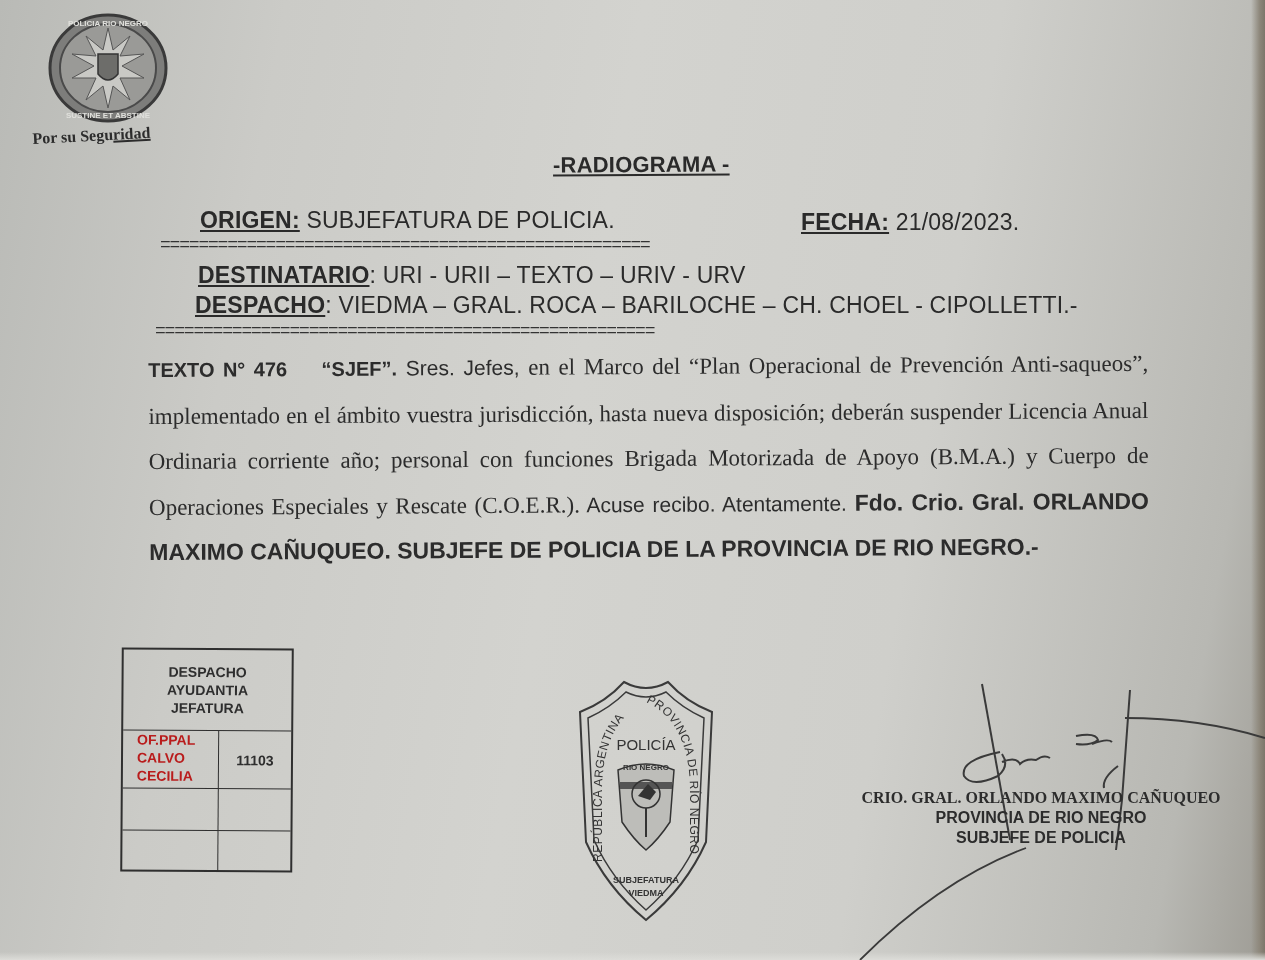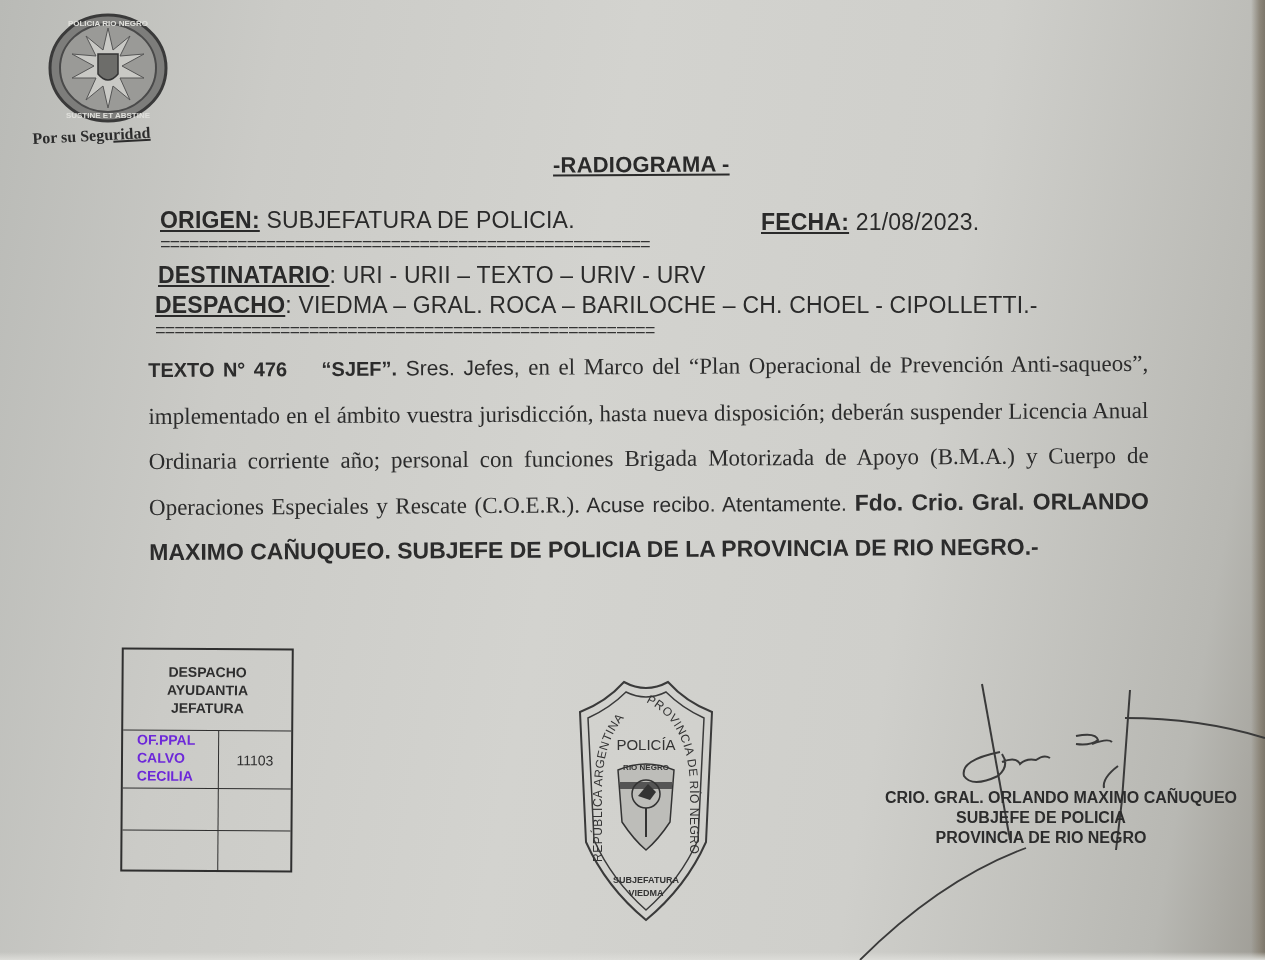--- a/index.html
+++ b/index.html
@@ -27,21 +27,21 @@
     font-family: "Liberation Serif", serif; font-weight: bold; font-size: 16px;
     color: #2c2c2c; transform: rotate(-3deg); transform-origin: left bottom;
   }
   .motto .u { text-decoration: underline; text-decoration-thickness: 2px; }
 
   .title {
     position: absolute; left: 553px; top: 152px;
     font-weight: bold; font-size: 22px; text-decoration: underline;
     transform: rotate(-0.4deg); letter-spacing: 0.2px;
   }
-  .row { position: absolute; white-space: nowrap; font-size: 23px; letter-spacing: 0.2px; }
+  .row { position: absolute; white-space: nowrap; font-size: 23px; letter-spacing: 0.2px; margin-left: 40px; }
   .row .lbl { font-weight: bold; text-decoration: underline; }
   .origen { left: 160px; top: 207px; }
   .fecha { left: 761px; top: 209px; }
   .sep {
     position: absolute; font-family: "Liberation Mono", monospace; font-size: 18px;
     letter-spacing: -1.2px; color: #333; white-space: nowrap; line-height: 18px;
   }
   .sep1 { left: 160px; top: 236px; }
   .sep2 { left: 155px; top: 322px; }
   .dest1 { left: 158px; top: 262px; }
@@ -66,33 +66,33 @@
   .despacho .head {
     height: 80px; border-bottom: 1.5px solid #2f2f2f; display: flex; flex-direction: column;
     align-items: center; justify-content: center; font-weight: bold; font-size: 14px; line-height: 18px; color: #2e2e2e;
   }
   .despacho .r { display: flex; border-bottom: 1.5px solid #2f2f2f; }
   .despacho .r:last-child { border-bottom: none; }
   .despacho .c1 { width: 96px; border-right: 1.5px solid #2f2f2f; box-sizing: border-box; }
   .despacho .c2 { flex: 1; display: flex; align-items: center; justify-content: center; }
   .despacho .r1 { height: 57px; }
   .despacho .r2, .despacho .r3 { height: 41px; }
-  .despacho .c1 .l { font-weight: bold; font-size: 14px; line-height: 18px; padding-left: 14px; display: block; color: #6d28d9; }
-  .despacho .num { font-weight: normal; font-size: 14px; color: #2e2e2e; }
+  .despacho .c1 .l { font-weight: bold; font-size: 14px; line-height: 18px; padding-left: 14px; display: block; color: #b91c1c; }
+  .despacho .num { font-weight: bold; font-size: 14px; color: #2e2e2e; }
 
   
   .shield { position: absolute; left: 566px; top: 672px; width: 160px; height: 250px; }
 
   
   .sig-svg { position: absolute; left: 840px; top: 680px; width: 425px; height: 280px; }
   .sig-text {
     position: absolute; left: 845px; top: 788px; width: 392px; text-align: center;
     font-weight: bold; font-size: 16px; line-height: 20px; color: #2c2c2c;
   }
-  .sig-text div:first-child { text-align: right; }
+  .sig-text div:first-child { text-align: center; font-family: Liberation Serif, serif; }
 </style>
 </head>
 <body>
 
 <div class="paper-edge"></div>
 <div class="paper-bottom"></div>
 
 <svg class="seal" viewBox="0 0 124 112">
   <ellipse cx="62" cy="56" rx="58" ry="53" fill="#7d7d7b" stroke="#3a3a3a" stroke-width="3"></ellipse>
   <ellipse cx="62" cy="56" rx="48" ry="44" fill="#9a9a97" stroke="#4a4a4a" stroke-width="2"></ellipse>
@@ -183,15 +183,15 @@
   <path d="M142 4 L170 160" stroke="#3a3a3a" stroke-width="2" fill="none"></path>
   <path d="M290 10 L282 120 L276 170" stroke="#3a3a3a" stroke-width="2" fill="none"></path>
   <path d="M285 38 Q360 38 425 58" stroke="#3a3a3a" stroke-width="2" fill="none"></path>
   <path d="M160 72 Q120 80 124 96 Q132 108 158 96 Q170 86 162 74 M162 82 Q176 76 180 84 Q186 78 196 80 Q204 74 210 78" stroke="#3a3a3a" stroke-width="2" fill="none"></path>
   <path d="M236 56 Q256 52 258 60 Q250 66 236 64 M252 64 Q268 58 272 62" stroke="#3a3a3a" stroke-width="2" fill="none"></path>
   <path d="M278 86 Q262 98 264 108" stroke="#3a3a3a" stroke-width="2" fill="none"></path>
   <path d="M186 168 Q100 200 20 280" stroke="#3a3a3a" stroke-width="1.8" fill="none"></path>
 </svg>
 <div class="sig-text">
   <div>CRIO. GRAL. ORLANDO MAXIMO CAÑUQUEO</div>
+  <div>PROVINCIA DE RIO NEGRO</div>
   <div>SUBJEFE DE POLICIA</div>
-  <div>PROVINCIA DE RIO NEGRO</div>
 </div>
 
 </body></html>

